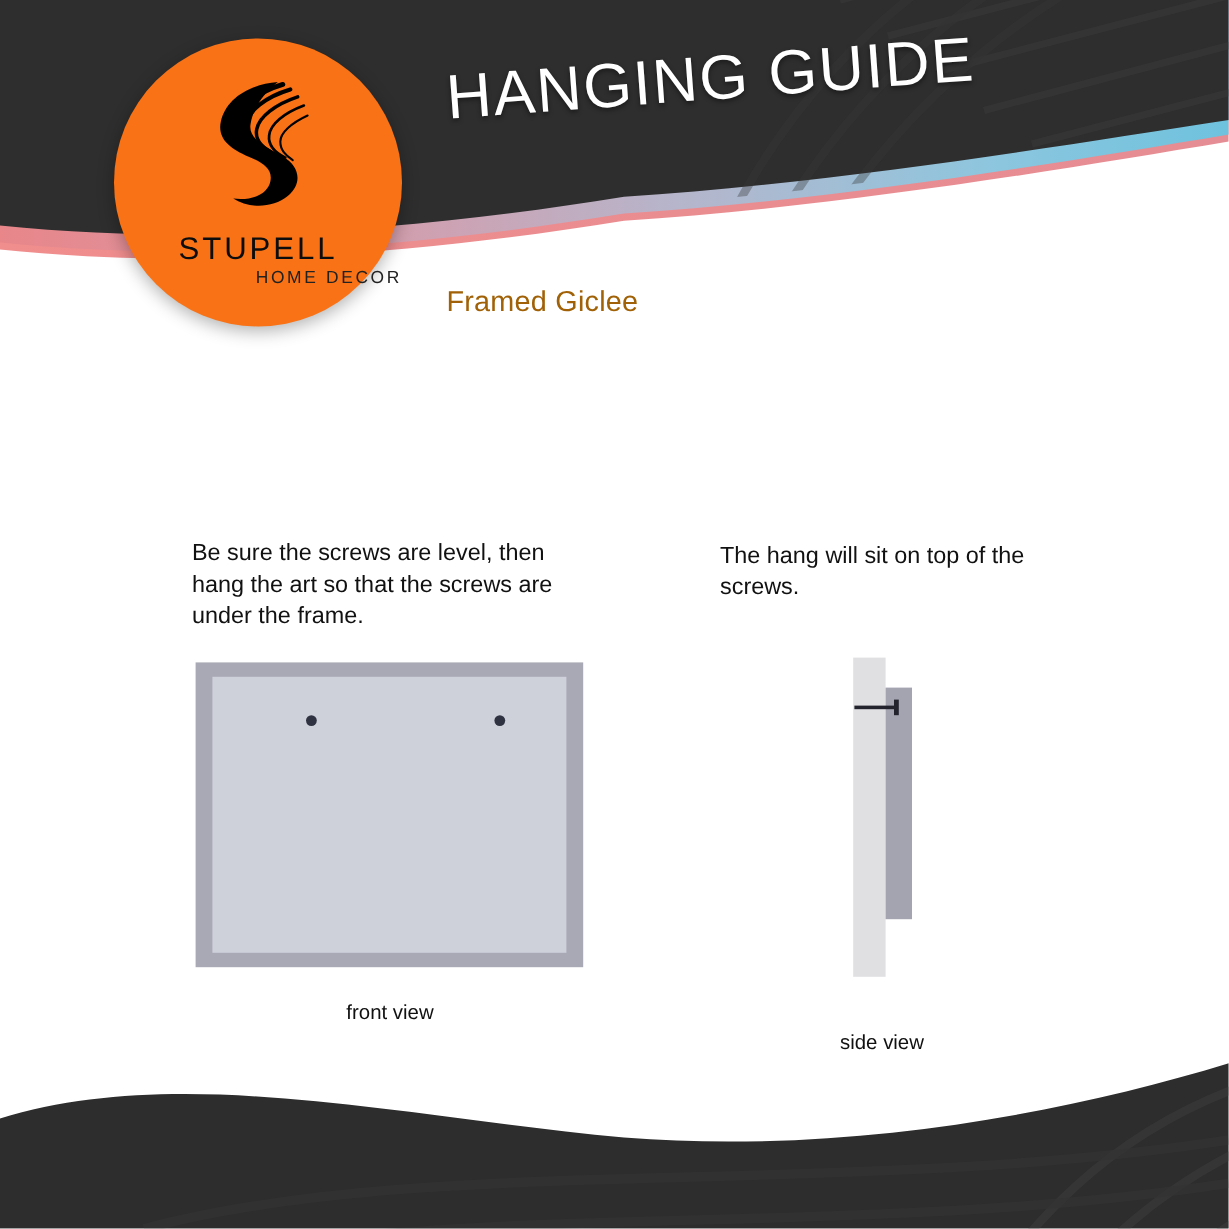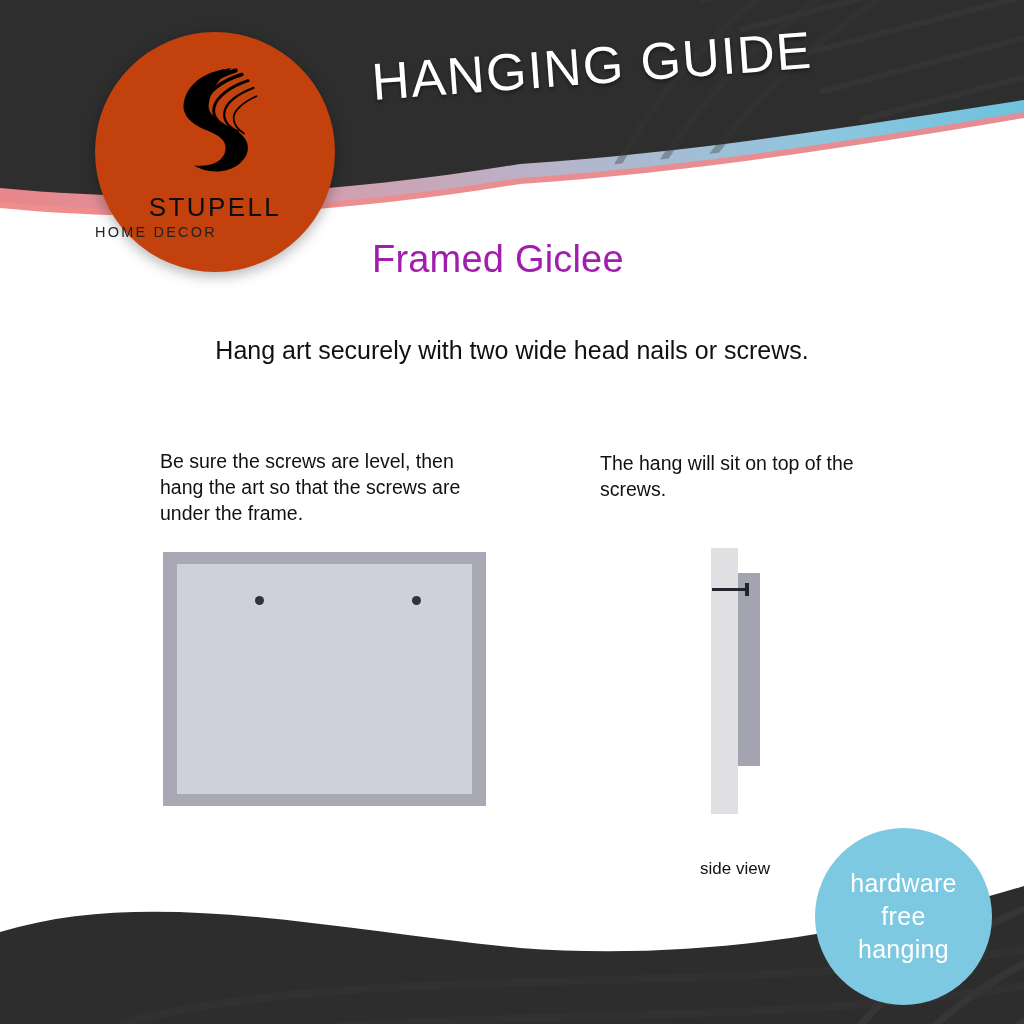--- a/index.html
+++ b/index.html
@@ -26,21 +26,21 @@
   }
 
   
   #logo-badge {
     position: absolute;
     left: 95px;
     top: 32px;
     width: 240px;
     height: 240px;
     border-radius: 50%;
-    background: #c2410c;
+    background: #f97316;
     box-shadow: 0 4px 14px rgba(0,0,0,0.30);
     z-index: 40;
   }
   #logo-mark {
     position: absolute;
     left: 50%;
     top: 26px;
     transform: translateX(-50%);
     width: 124px;
     height: 124px;
@@ -55,21 +55,21 @@
     letter-spacing: 2.4px;
     color: #0d0d0d;
     font-family: "Liberation Sans", sans-serif;
     font-weight: 400;
   }
   #logo-sub {
     position: absolute;
     left: 0;
     top: 192px;
     width: 240px;
-    text-align: left;
+    text-align: right;
     font-size: 14.5px;
     letter-spacing: 2.2px;
     color: #222222;
     font-family: "Liberation Sans", sans-serif;
   }
 
   
   #header-title {
     position: absolute;
     left: 372px;
@@ -84,22 +84,22 @@
     white-space: nowrap;
     z-index: 30;
     font-weight: 400;
   }
 
   
   #product-name {
     position: absolute;
     left: 372px;
     top: 238px;
-    font-size: 38px;
-    color: #a21caf;
+    font-size: 24px;
+    color: #a16207;
     letter-spacing: 0.2px;
     z-index: 20;
     font-weight: 400;
   }
   #lead-instruction {
     position: absolute;
     left: 0;
     top: 336px;
     width: 1024px;
     text-align: center;
@@ -325,42 +325,37 @@
         <path d="M97,29 C81,35 70,44 69,53 C68,61 74,67 82,71" fill="none" stroke="#000000" stroke-width="2.2" stroke-linecap="round"></path>
         <path d="M100,37 C87,43 78,51 78,58 C78,65 82,69 88,73" fill="none" stroke="#000000" stroke-width="1.7" stroke-linecap="round"></path>
       </g>
     </svg>
     <div id="logo-name">STUPELL</div>
     <div id="logo-sub">HOME DECOR</div>
   </div>
 
   <div id="product-name">Framed Giclee</div>
 
-  <div id="lead-instruction">Hang art securely with two wide head nails or screws.</div>
 
   <div id="caption-front" class="col-caption">Be sure the screws are level, then hang the art so that the screws are under the frame.</div>
 
   <div id="caption-side" class="col-caption">The hang will sit on top of the screws.</div>
 
   <div id="front-view">
     <div id="front-view-inner">
       <div id="screw-dot-left" class="screw-dot"></div>
       <div id="screw-dot-right" class="screw-dot"></div>
     </div>
   </div>
 
   <div id="side-view">
     <div id="side-wall"></div>
     <div id="side-frame"></div>
     <div id="side-screw-shaft"></div>
     <div id="side-screw-head"></div>
   </div>
 
+  <div id="label-front" class="view-label">front view</div>
 
   <div id="label-side" class="view-label">side view</div>
 
-  <div id="hardware-badge">
-    <div>hardware</div>
-    <div>free</div>
-    <div>hanging</div>
-  </div>
 
 </div>
 
 </body></html>

